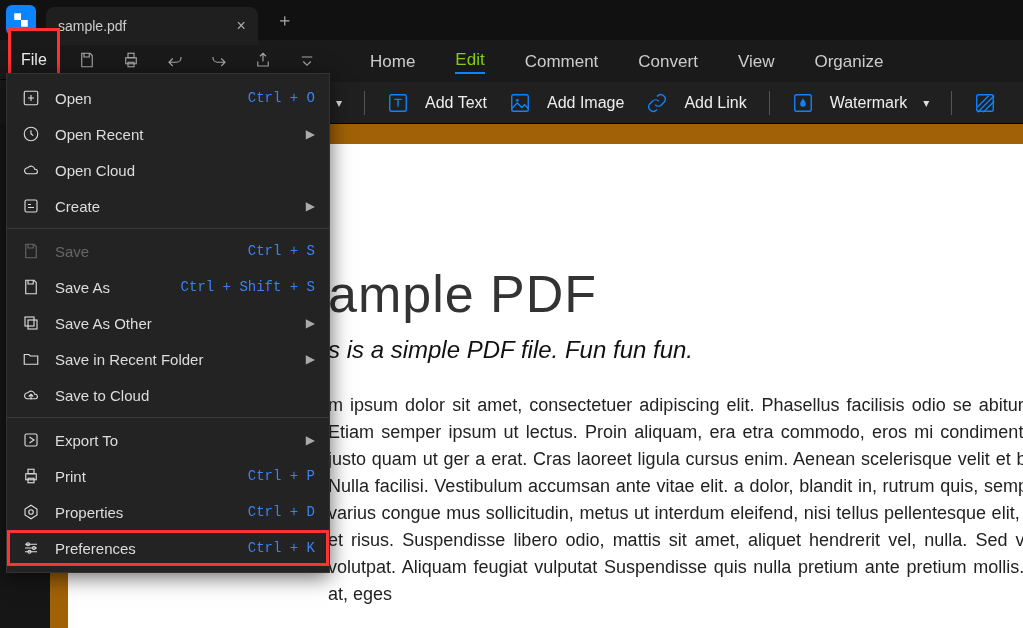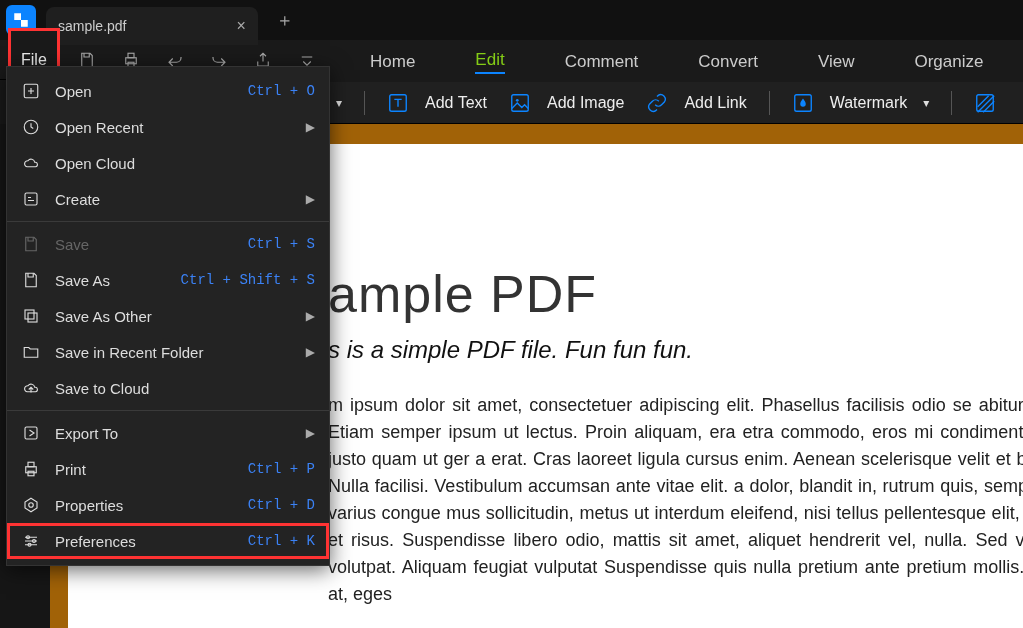--- a/index.html
+++ b/index.html
@@ -65,21 +65,21 @@
 }
 .qicon svg { width: 18px; height: 18px; stroke: #aaa; fill: none; stroke-width: 1.5; }
 .menubar {
   position: absolute;
   top: 42px;
   right: 0;
   left: 330px;
   height: 40px;
   display: flex;
   align-items: center;
-  gap: 60px;
+  gap: 40px;
   padding-left: 40px;
   background: #1a1a1a;
 }
 .menubar span { color: #ccc; font-size: 17px; cursor: pointer; }
 .menubar .active { color: #84cc16; border-bottom: 2px solid #0c84ff; padding-bottom: 2px; }
 .toolbar {
   position: absolute;
   top: 82px;
   left: 330px;
   right: 0;
@@ -117,21 +117,21 @@
   background: #fff;
   color: #222;
   padding: 120px 40px 40px 260px;
   min-height: 700px;
 }
 .page h1 { font-weight: 200; font-size: 52px; letter-spacing: 1px; color: #333; }
 .page .sub { font-style: italic; font-size: 24px; margin-top: 12px; color: #111; }
 .page .body { margin-top: 28px; font-size: 18px; line-height: 1.5; color: #222; text-align: justify; }
 .dropdown {
   position: absolute;
-  top: 66px;
+  top: 73px;
   left: 6px;
   width: 324px;
   background: #232323;
   border: 1px solid #333;
   box-shadow: 0 4px 20px rgba(0,0,0,.6);
   padding: 6px 0;
   z-index: 100;
 }
 .dd-item {
   display: flex;

